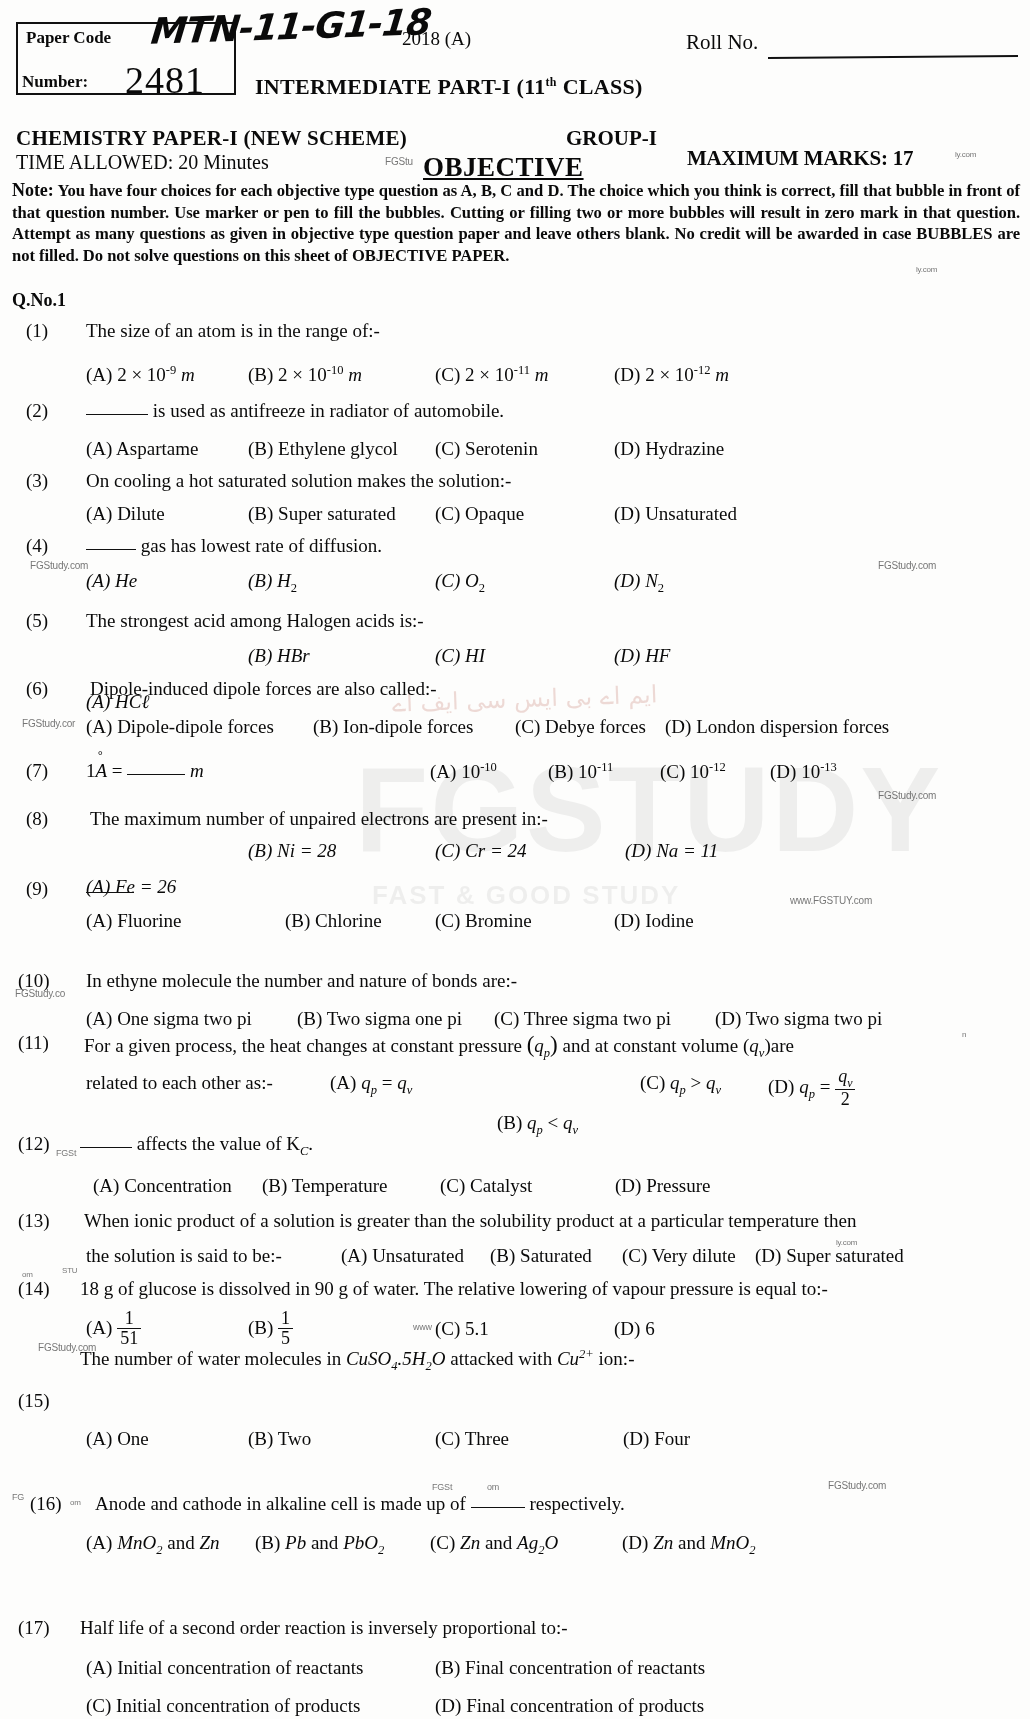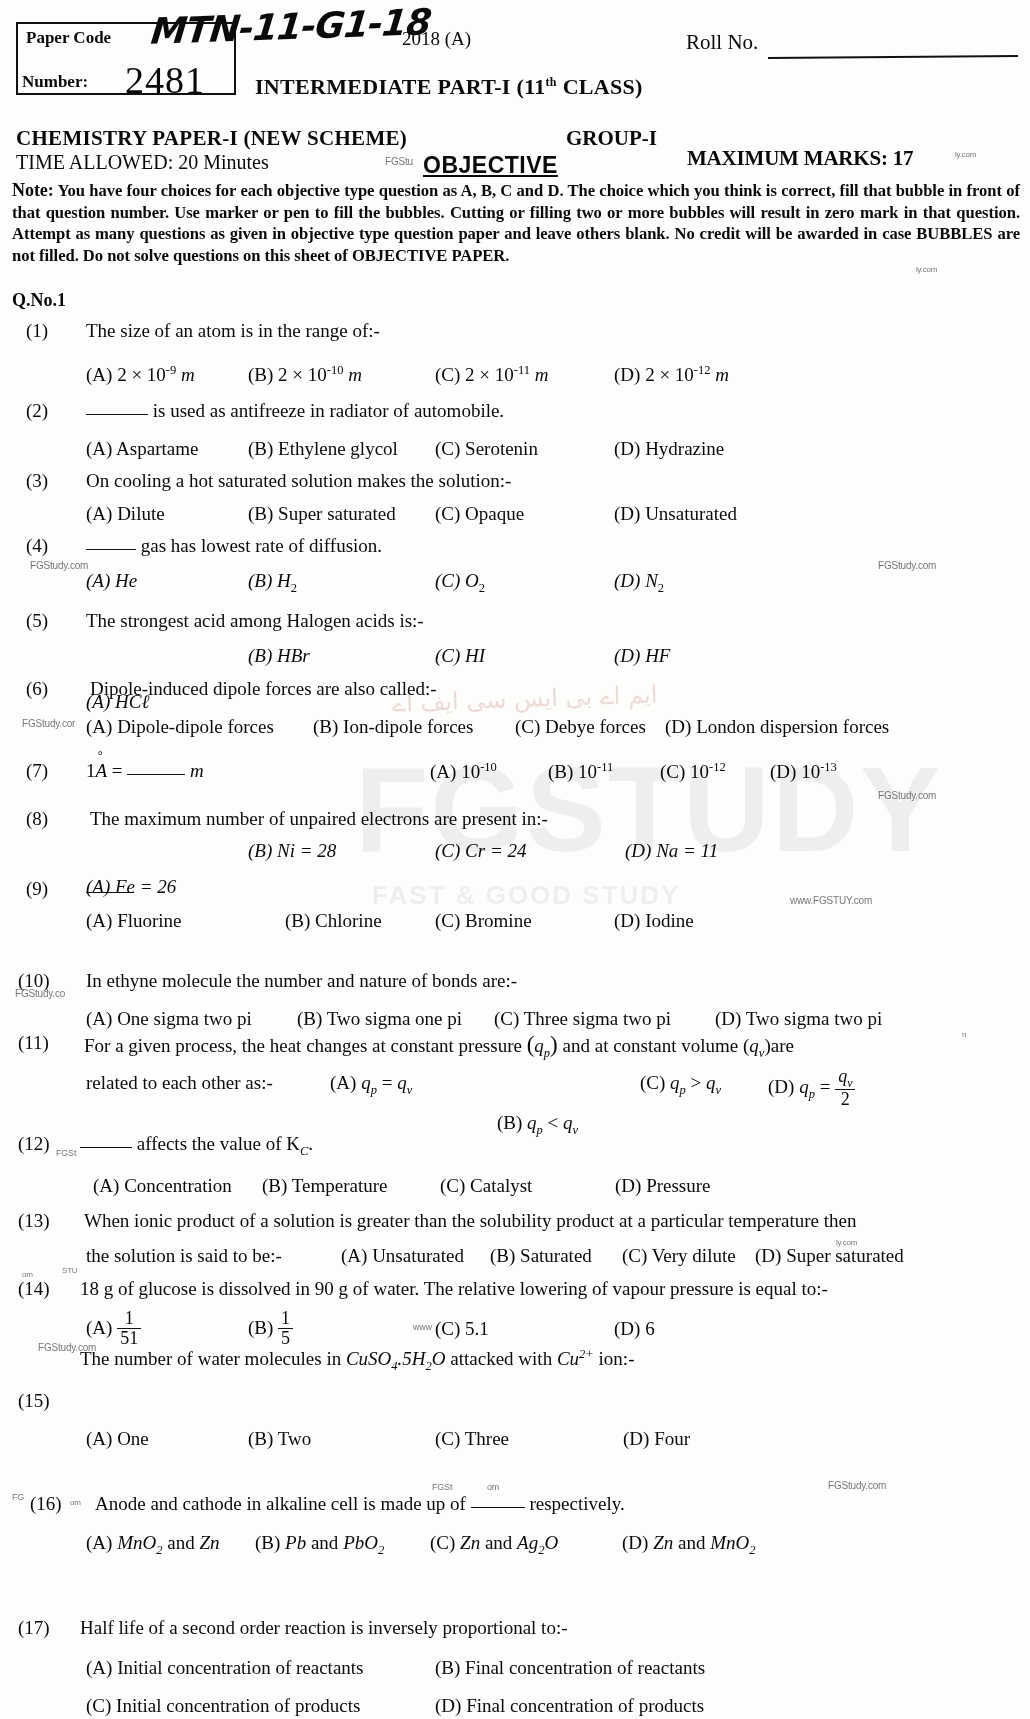--- a/index.html
+++ b/index.html
@@ -151,23 +151,23 @@
   .time-allowed {
     position: absolute;
     left: 16px;
     top: 151px;
     font-size: 20px;
   }
   .objective {
     position: absolute;
     left: 423px;
     top: 152px;
-    font-family: Liberation Sans, sans-serif;
-    font-weight: bold;
-    font-size: 23px;
+    font-family: Liberation Serif, serif;
+    font-weight: bold;
+    font-size: 27px;
     text-decoration: underline;
     letter-spacing: .5px;
   }
   .max-marks {
     position: absolute;
     left: 687px;
     top: 146px;
     font-family: "Liberation Serif", serif;
     font-weight: bold;
     font-size: 21px;

